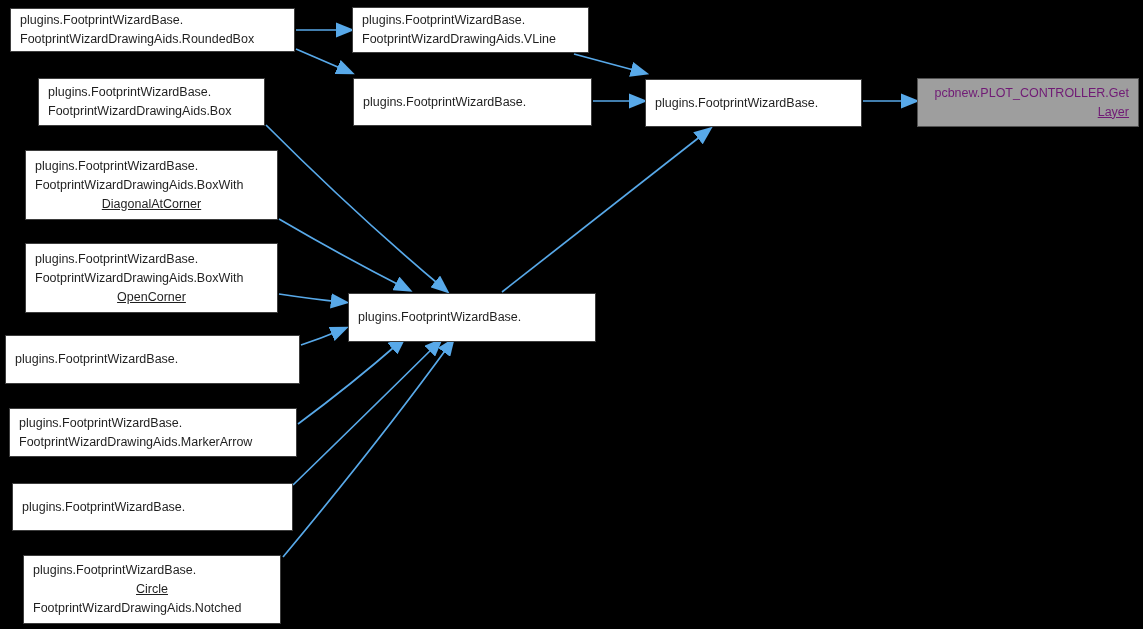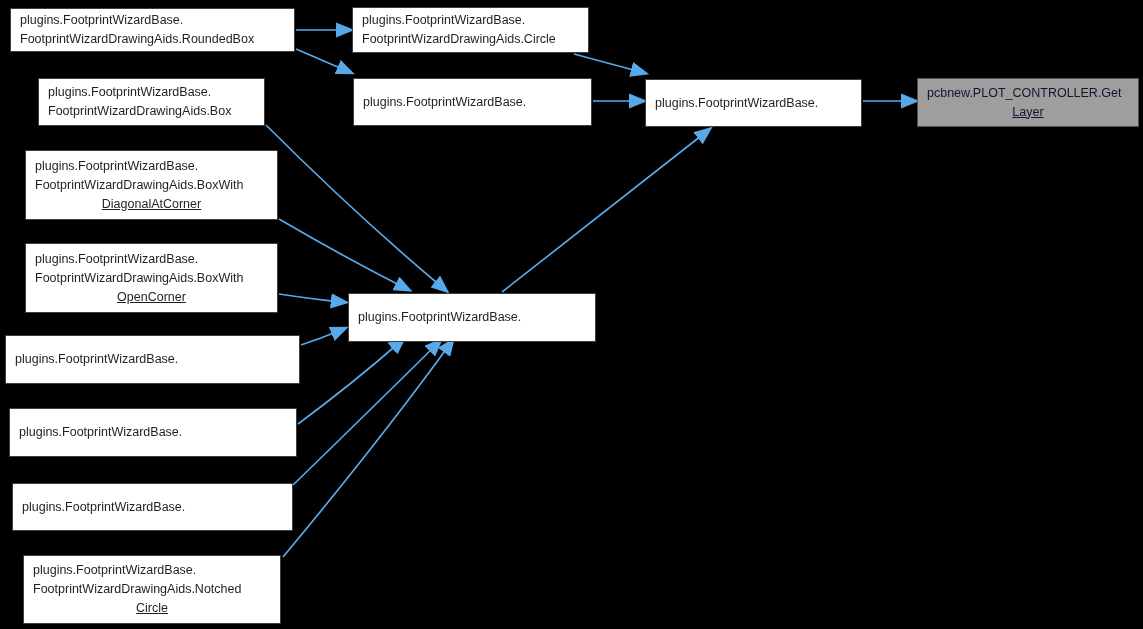--- a/index.html
+++ b/index.html
@@ -50,33 +50,33 @@
       <path d="M502,292 L706,132" class="edge" stroke="#58a9e9" marker-end="url(#arrowhead)"></path>
       <path d="M863,101 H911" class="edge" stroke="#58a9e9" marker-end="url(#arrowhead)"></path>
     </svg>
 
 <div class="node" style="left: 10px; top: 8px; width: 285px; height: 44px; background: rgb(255, 255, 255); border-color: rgb(61, 61, 61); color: rgb(31, 31, 31);">
       <div class="line">plugins.FootprintWizardBase.</div>
       <div class="line">FootprintWizardDrawingAids.RoundedBox</div>
     </div>
     <div class="node" style="left: 352px; top: 7px; width: 237px; height: 46px; background: rgb(255, 255, 255); border-color: rgb(61, 61, 61); color: rgb(31, 31, 31);">
       <div class="line">plugins.FootprintWizardBase.</div>
-      <div class="line">FootprintWizardDrawingAids.Circle</div>
+      <div class="line">FootprintWizardDrawingAids.VLine</div>
     </div>
     <div class="node" style="left: 38px; top: 78px; width: 227px; height: 48px; background: rgb(255, 255, 255); border-color: rgb(61, 61, 61); color: rgb(31, 31, 31);">
       <div class="line">plugins.FootprintWizardBase.</div>
       <div class="line">FootprintWizardDrawingAids.Box</div>
     </div>
     <div class="node" style="left: 353px; top: 78px; width: 239px; height: 48px; background: rgb(255, 255, 255); border-color: rgb(61, 61, 61); color: rgb(31, 31, 31);">
       <div class="line">plugins.FootprintWizardBase.</div>
     </div>
     <div class="node" style="left: 645px; top: 79px; width: 217px; height: 48px; background: rgb(255, 255, 255); border-color: rgb(61, 61, 61); color: rgb(31, 31, 31);">
       <div class="line">plugins.FootprintWizardBase.</div>
     </div>
-    <div class="node highlighted" style="left: 917px; top: 78px; width: 222px; height: 49px; background: rgb(158, 158, 158); border-color: rgb(82, 82, 82); color: #0f172a;">
+    <div class="node highlighted" style="left: 917px; top: 78px; width: 222px; height: 49px; background: rgb(158, 158, 158); border-color: rgb(82, 82, 82); color: #701a75; align-items: flex-end;">
       <div class="line">pcbnew.PLOT_CONTROLLER.Get</div>
       <div class="line center">Layer</div>
     </div>
     <div class="node" style="left: 25px; top: 150px; width: 253px; height: 70px; background: rgb(255, 255, 255); border-color: rgb(61, 61, 61); color: rgb(31, 31, 31);">
       <div class="line">plugins.FootprintWizardBase.</div>
       <div class="line">FootprintWizardDrawingAids.BoxWith</div>
       <div class="line center">DiagonalAtCorner</div>
     </div>
     <div class="node" style="left: 25px; top: 243px; width: 253px; height: 70px; background: rgb(255, 255, 255); border-color: rgb(61, 61, 61); color: rgb(31, 31, 31);">
       <div class="line">plugins.FootprintWizardBase.</div>
@@ -84,22 +84,23 @@
       <div class="line center">OpenCorner</div>
     </div>
     <div class="node" style="left: 348px; top: 293px; width: 248px; height: 49px; background: rgb(255, 255, 255); border-color: rgb(61, 61, 61); color: rgb(31, 31, 31);">
       <div class="line">plugins.FootprintWizardBase.</div>
     </div>
     <div class="node" style="left: 5px; top: 335px; width: 295px; height: 49px; background: rgb(255, 255, 255); border-color: rgb(61, 61, 61); color: rgb(31, 31, 31);">
       <div class="line">plugins.FootprintWizardBase.</div>
     </div>
     <div class="node" style="left: 9px; top: 408px; width: 288px; height: 49px; background: rgb(255, 255, 255); border-color: rgb(61, 61, 61); color: rgb(31, 31, 31);">
       <div class="line">plugins.FootprintWizardBase.</div>
+      <div class="line">FootprintWizardDrawingAids.MarkerArrow</div>
     </div>
     <div class="node" style="left: 12px; top: 483px; width: 281px; height: 48px; background: rgb(255, 255, 255); border-color: rgb(61, 61, 61); color: rgb(31, 31, 31);">
       <div class="line">plugins.FootprintWizardBase.</div>
     </div>
     <div class="node" style="left: 23px; top: 555px; width: 258px; height: 69px; background: rgb(255, 255, 255); border-color: rgb(61, 61, 61); color: rgb(31, 31, 31);">
       <div class="line">plugins.FootprintWizardBase.</div>
+      <div class="line center">Circle</div>
       <div class="line">FootprintWizardDrawingAids.Notched</div>
-      <div class="line center">Circle</div>
     </div>
   </div>
 
 </body></html>

